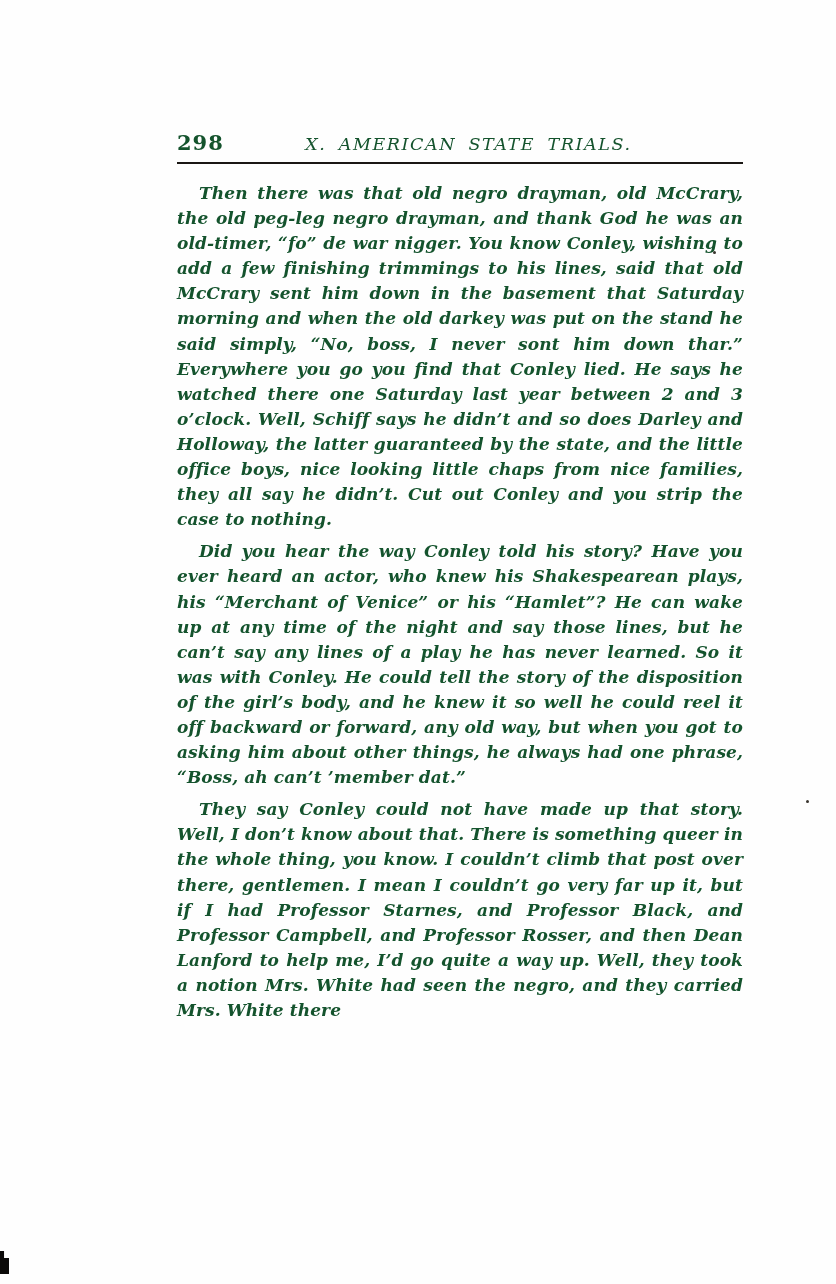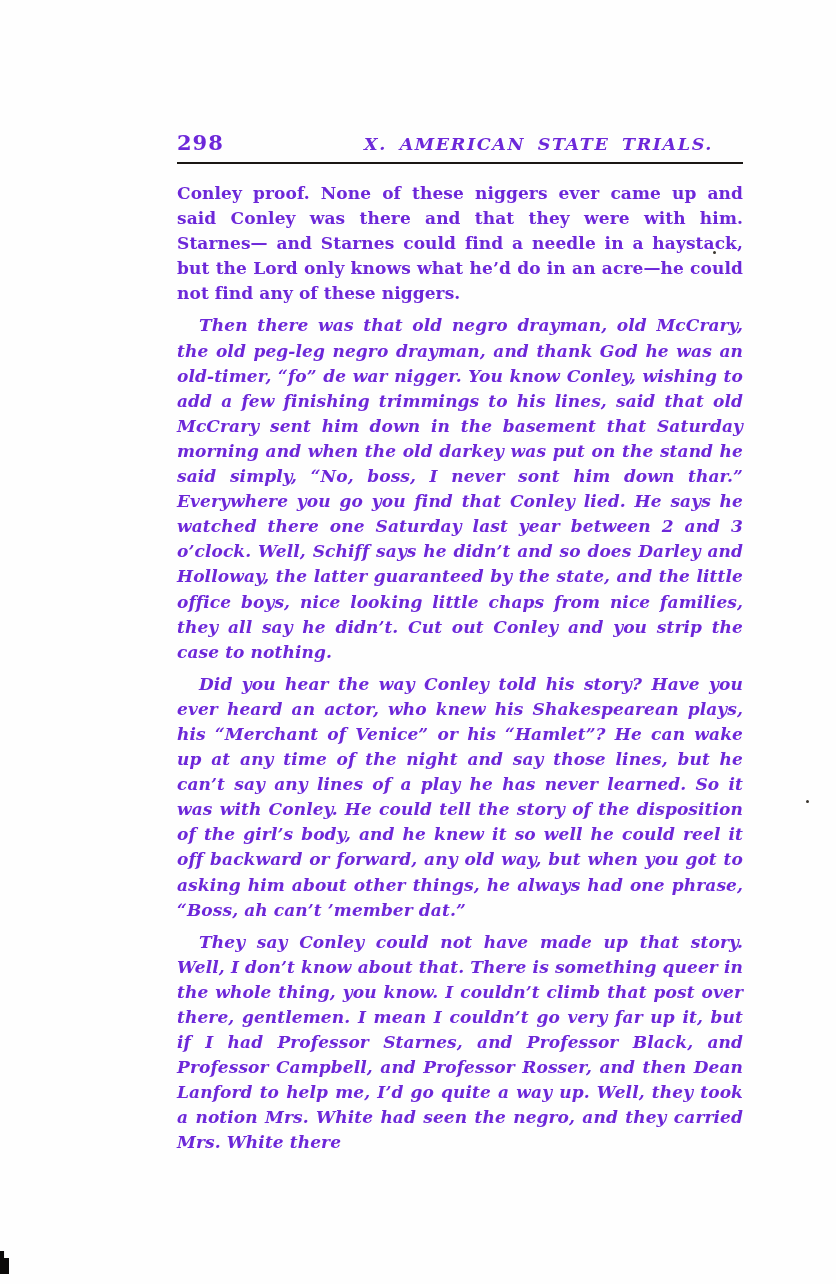--- a/index.html
+++ b/index.html
@@ -7,43 +7,43 @@
     padding: 0;
     background: #ffffff;
   }
   .scan-page {
     position: relative;
     width: 836px;
     height: 1284px;
     background: #fefefe;
     overflow: hidden;
     font-family: "DejaVu Serif", "Liberation Serif", serif;
-    color: #6d28d9;
+    color: #14532d;
   }
   .header {
     position: absolute;
     left: 177px;
     top: 130px;
     width: 566px;
   }
   .header-row {
     display: flex;
     align-items: baseline;
   }
   .page-number {
     font-size: 21px;
     letter-spacing: 1px;
     font-weight: 600;
     flex: 0 0 auto;
   }
   .header-title {
     flex: 1 1 auto;
-    text-align: right;
+    text-align: center;
     font-style: italic;
-    font-weight: bold;
+    font-weight: normal;
     font-size: 17.5px;
     letter-spacing: 1.6px;
     word-spacing: 5px;
     padding-right: 30px;
   }
   .header-rule {
     margin-top: 7px;
     height: 2px;
     background: #1a1714;
     border: none;
@@ -90,21 +90,20 @@
 
   <div class="header">
     <div class="header-row">
       <span class="page-number">298</span>
       <span class="header-title">X.  AMERICAN STATE TRIALS.</span>
     </div>
     <div class="header-rule"></div>
   </div>
 
   <div class="body-text">
-    <p>Conley proof.  None of these niggers ever came up and said Conley was there and that they were with him.  Starnes— and Starnes could find a needle in a haystack, but the Lord only knows what he’d do in an acre—he could not find any of these niggers.</p>
     <p class="indented">Then there was that old negro drayman, old McCrary, the old peg-leg negro drayman, and thank God he was an old-timer, “fo” de war nigger.  You know Conley, wishing to add a few finishing trimmings to his lines, said that old McCrary sent him down in the basement that Saturday morning and when the old darkey was put on the stand he said simply, “No, boss, I never sont him down thar.”  Everywhere you go you find that Conley lied.  He says he watched there one Saturday last year between 2 and 3 o’clock.  Well, Schiff says he didn’t and so does Darley and Holloway, the latter guaranteed by the state, and the little office boys, nice looking little chaps from nice families, they all say he didn’t. Cut out Conley and you strip the case to nothing.</p>
     <p class="indented">Did you hear the way Conley told his story?  Have you ever heard an actor, who knew his Shakespearean plays, his “Merchant of Venice” or his “Hamlet”?  He can wake up at any time of the night and say those lines, but he can’t say any lines of a play he has never learned.  So it was with Conley.  He could tell the story of the disposition of the girl’s body, and he knew it so well he could reel it off backward or forward, any old way, but when you got to asking him about other things, he always had one phrase, “Boss, ah can’t ’member dat.”</p>
     <p class="indented">They say Conley could not have made up that story.  Well, I don’t know about that.  There is something queer in the whole thing, you know.  I couldn’t climb that post over there, gentlemen.  I mean I couldn’t go very far up it, but if I had Professor Starnes, and Professor Black, and Professor Campbell, and Professor Rosser, and then Dean Lanford to help me, I’d go quite a way up.  Well, they took a notion Mrs. White had seen the negro, and they carried Mrs. White there</p>
   </div>
 
   <div class="ink-mark"></div>
   <div class="speck" style="left:713px; top:251px;"></div>
   <div class="speck" style="left:806px; top:800px;"></div>
 
 </div>

